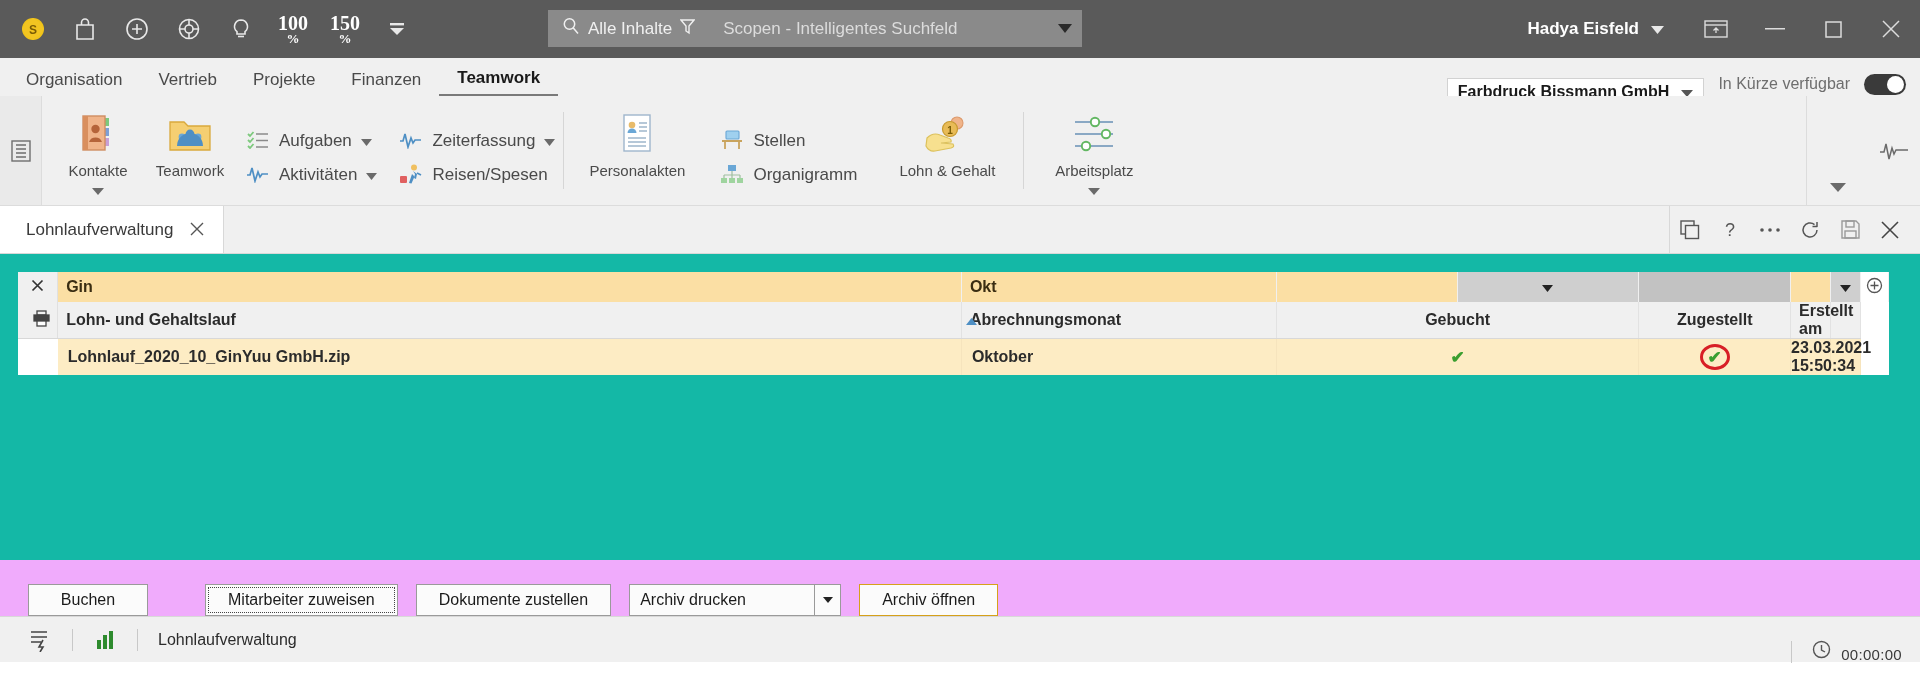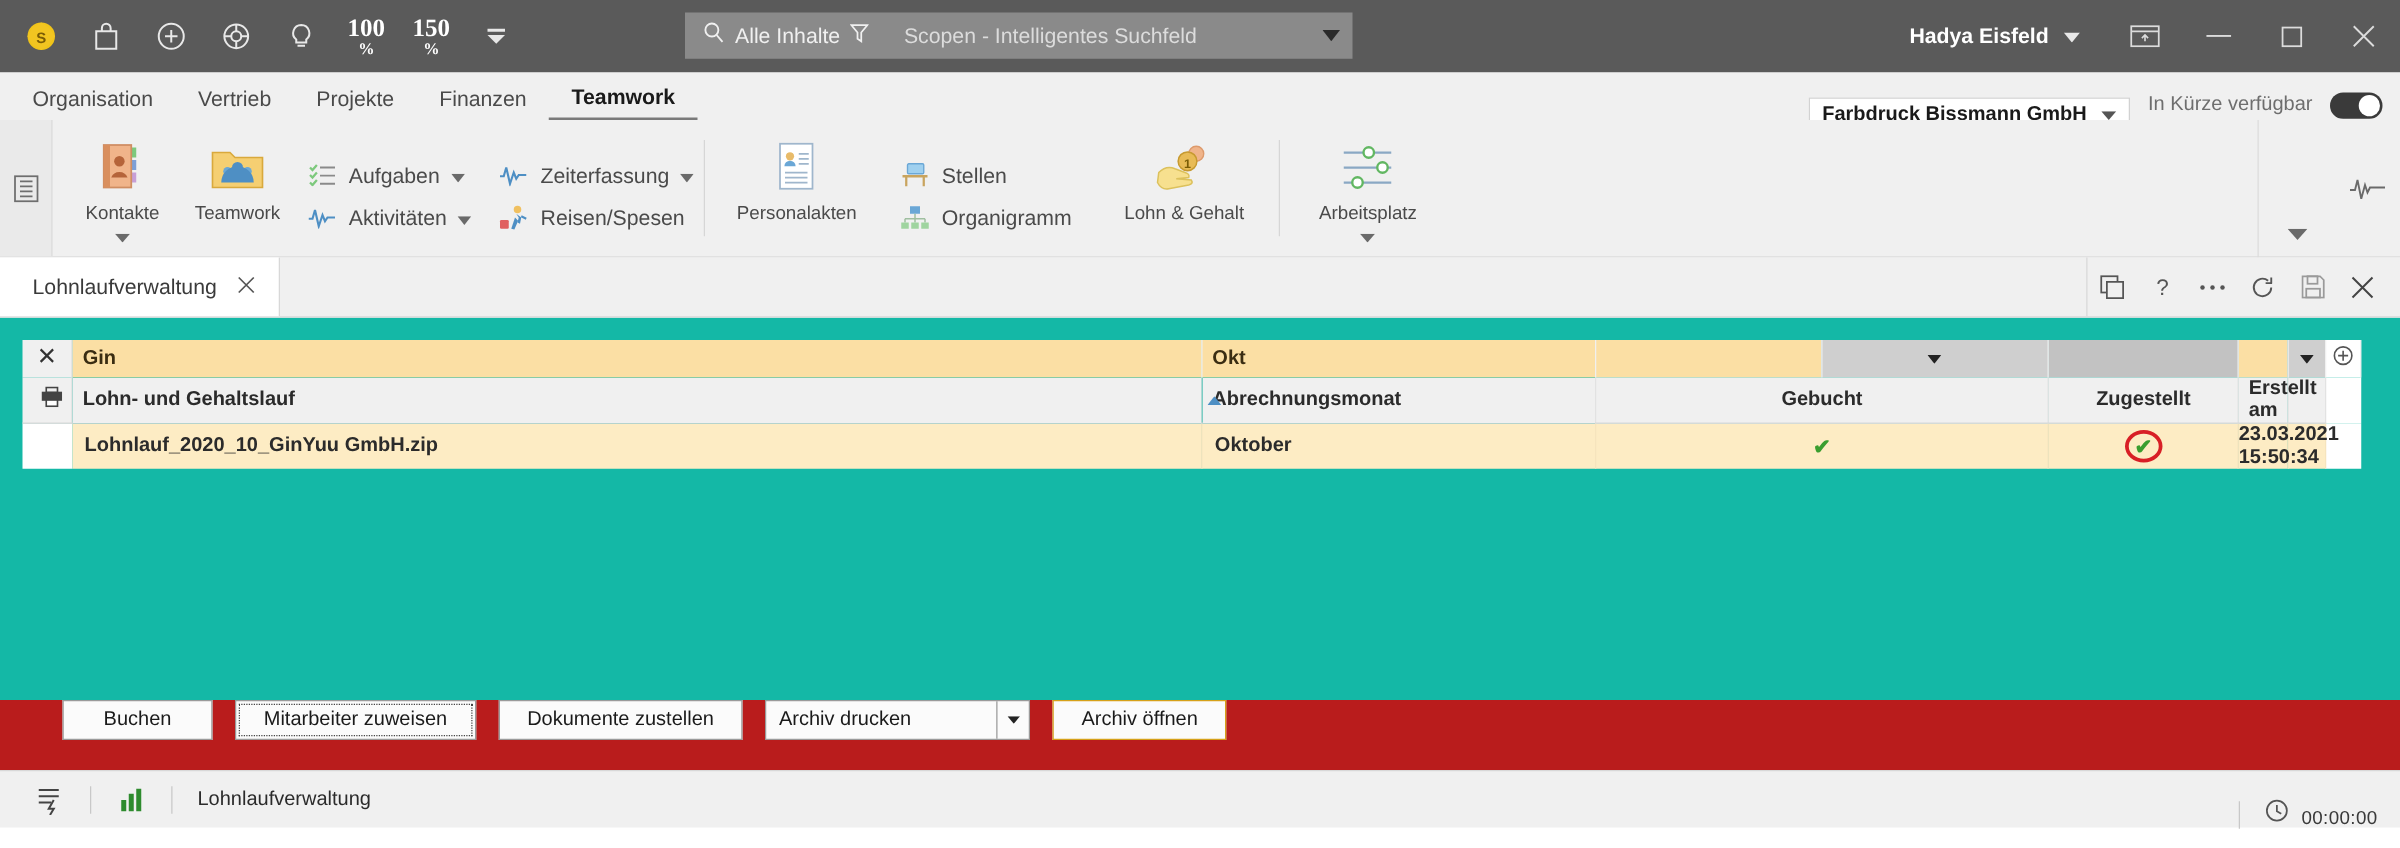--- a/index.html
+++ b/index.html
@@ -273,37 +273,37 @@
   .check { color: #3a9e2f; font-size: 17px; font-weight: bold; }
   .circled {
     display: inline-flex; align-items: center; justify-content: center;
     width: 30px; height: 26px;
     border: 3px solid #d81f26; border-radius: 50%;
   }
 
   
   .actionbar {
     height: 56px;
-    background: #b91c1c;
-    display: flex; align-items: flex-start;
-    padding-left: 50px;
+    background: #f0abfc;
+    display: flex; align-items: flex-end;
+    padding-left: 28px;
     gap: 18px;
   }
   .btn {
     border: 1px solid #9a9a9a;
     background: #fbfbfb;
     font-size: 16px;
     color: #1a1a1a;
     height: 32px;
     padding: 0 22px;
     display: flex; align-items: center; justify-content: center;
     white-space: nowrap;
     font-family: "Liberation Sans", sans-serif;
   }
-  .btn.focus { outline: 1px dotted #444; outline-offset: -4px; }
+  .btn.focus { outline: 1px dotted #444; outline-offset: -4px; margin-left: 39px; }
   .btn-split {
     display: flex; align-items: stretch;
     border: 1px solid #9a9a9a; background: #fbfbfb;
     height: 32px;
   }
   .btn-split .lbl {
     display:flex; align-items:center;
     padding: 0 14px 0 10px;
     font-size: 16px; color:#1a1a1a;
     min-width: 184px;

